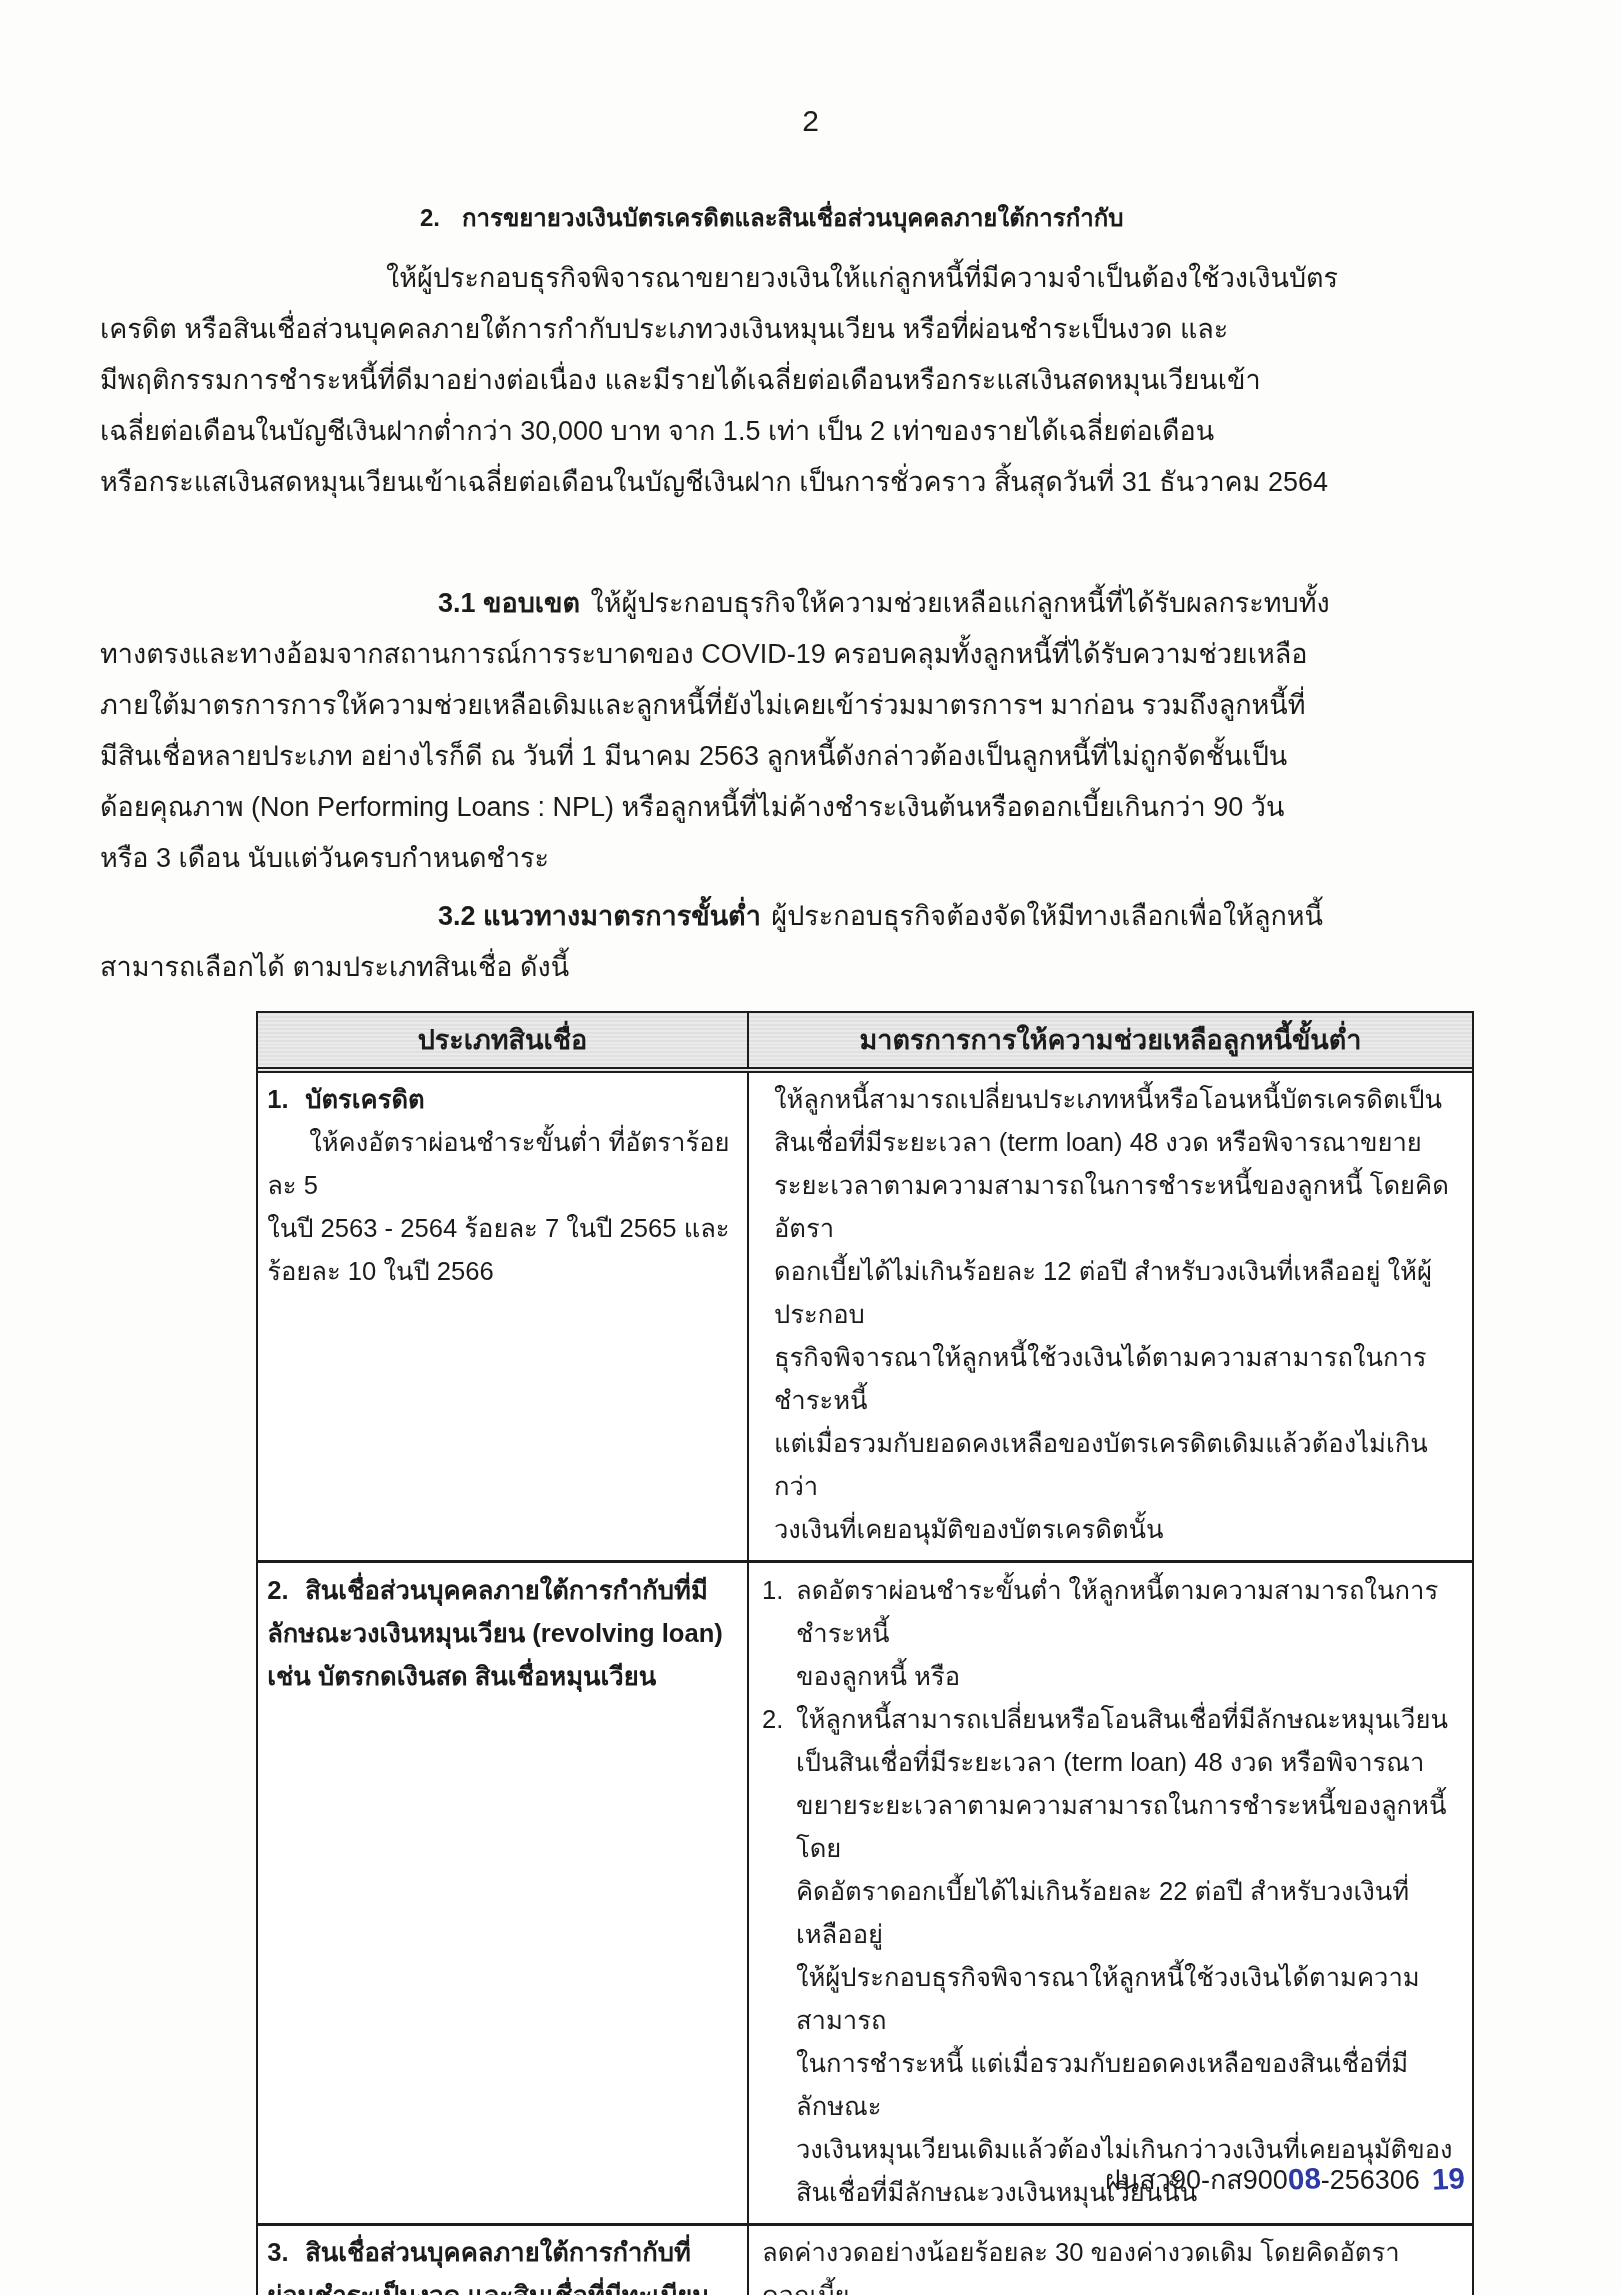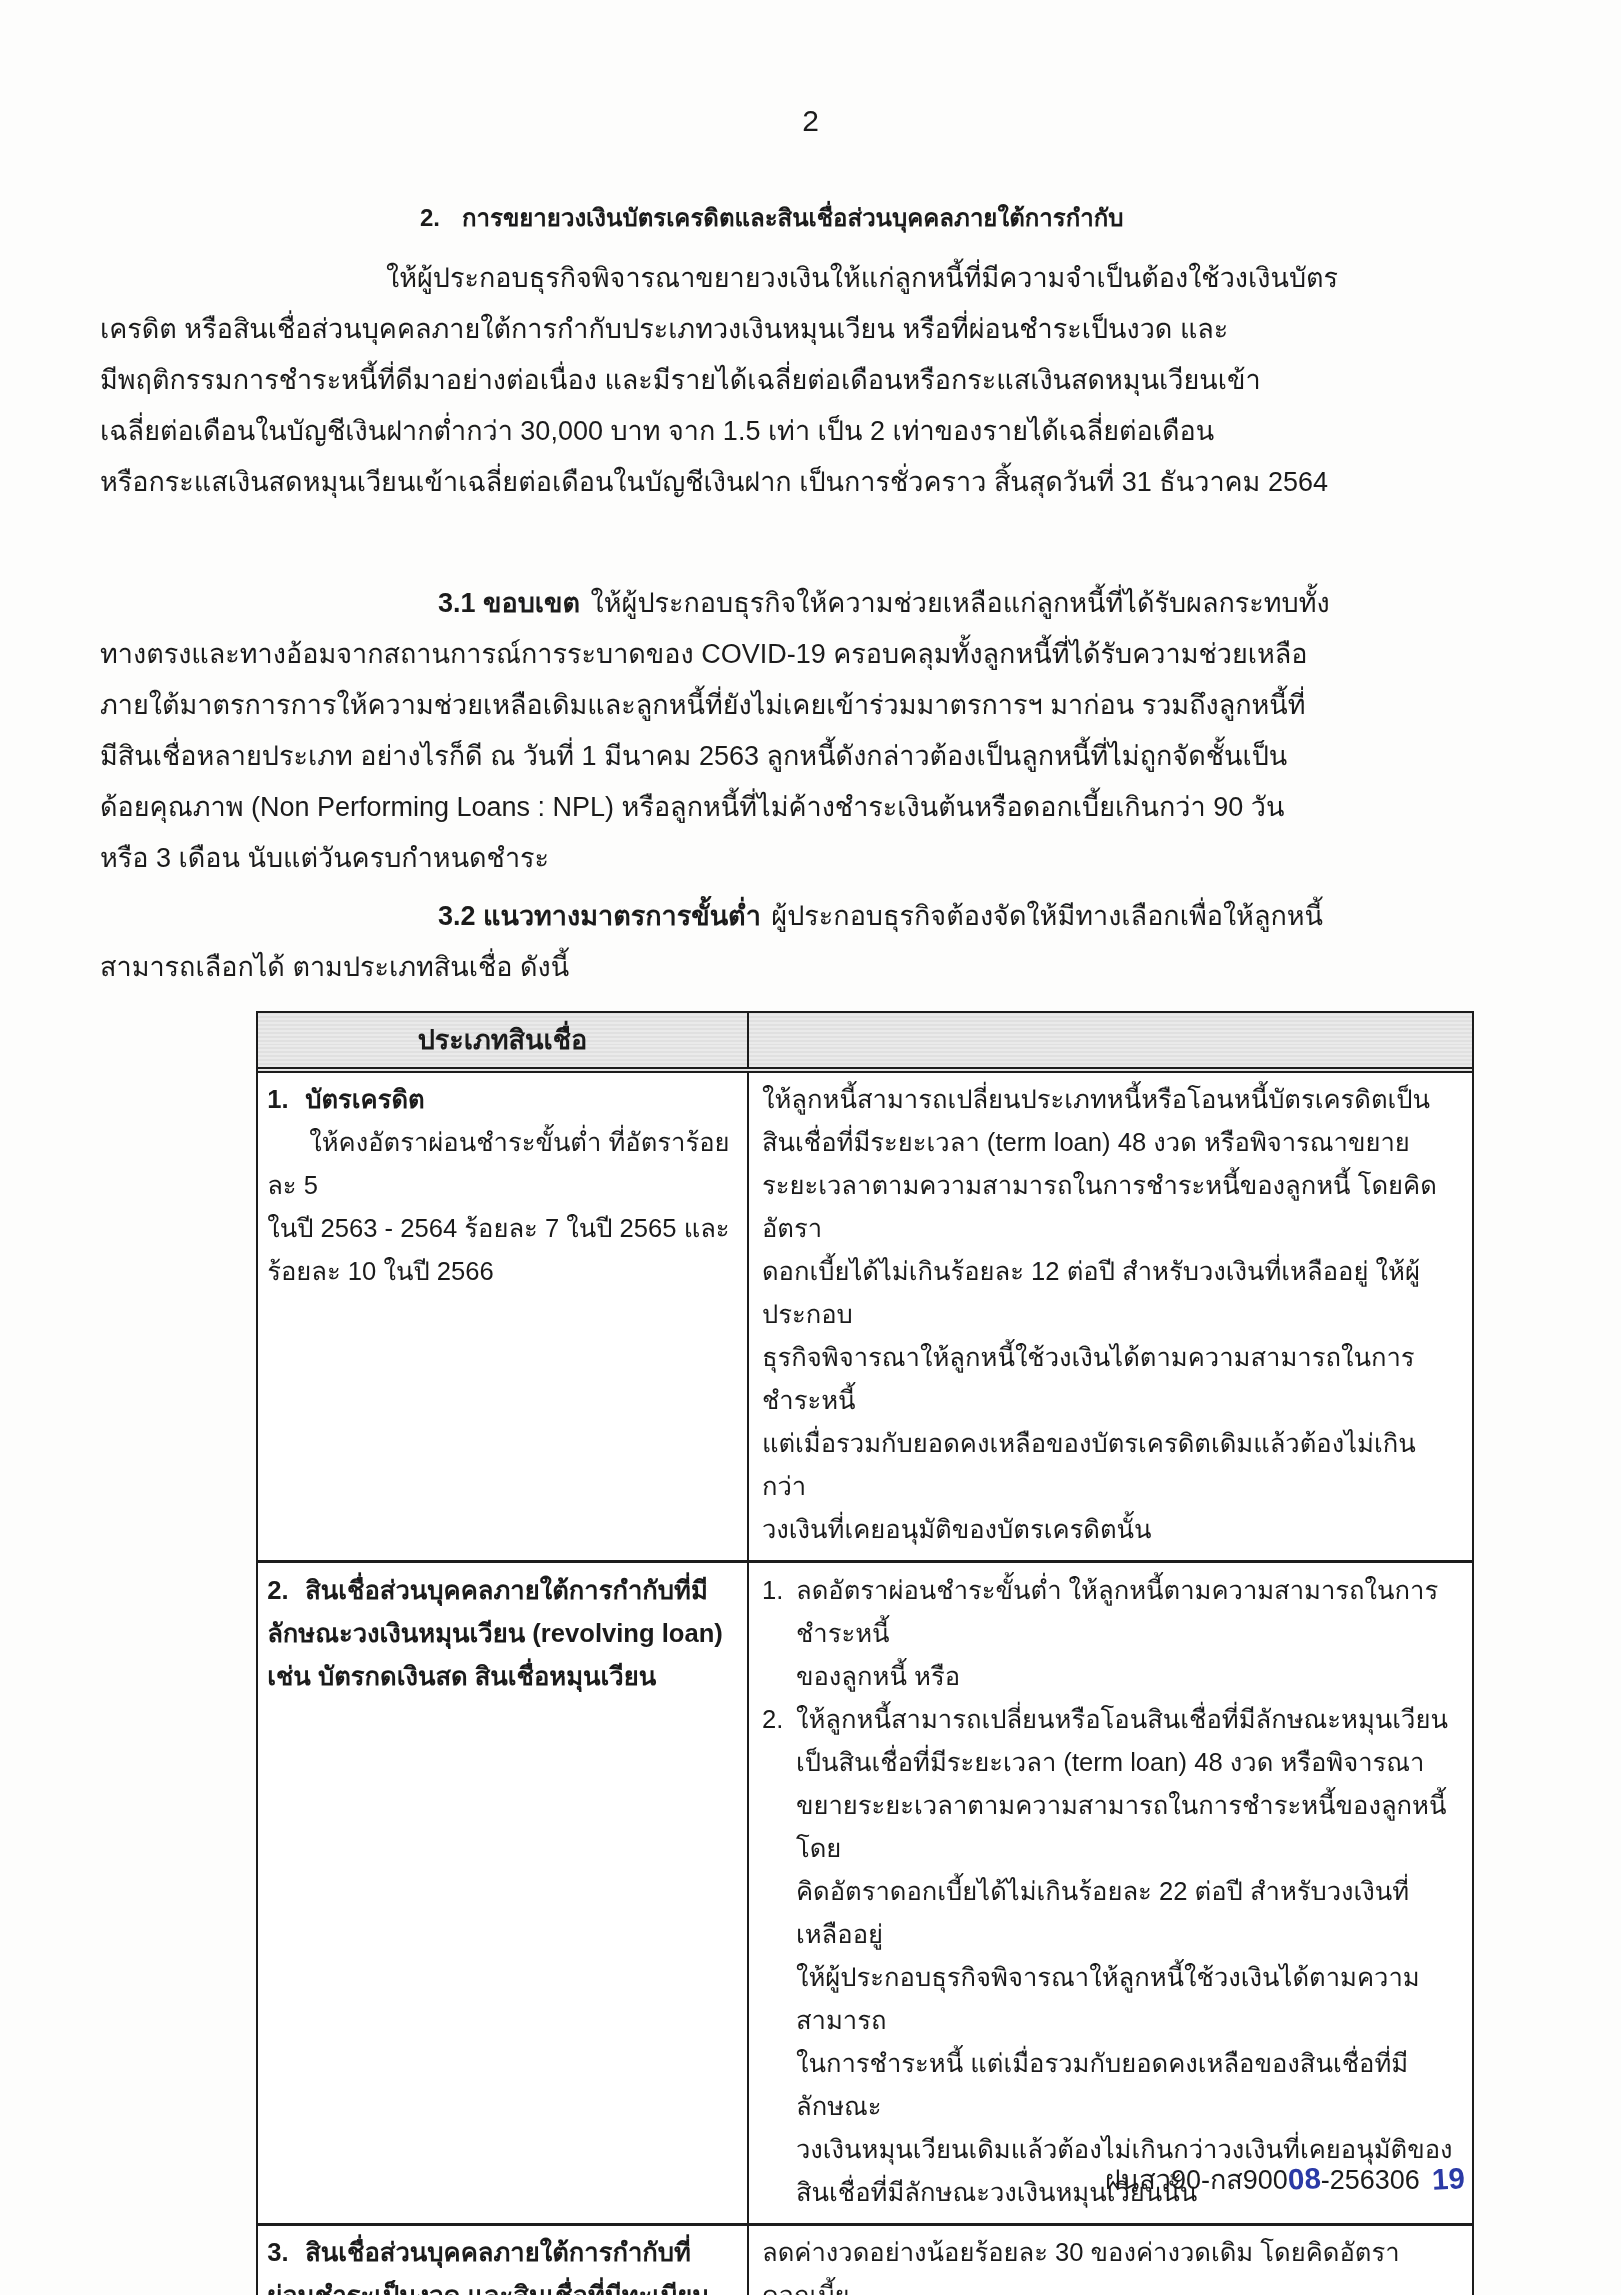--- a/index.html
+++ b/index.html
@@ -55,21 +55,21 @@
   }
   .thead + .trow{border-top:none;}
   .th{
     font-weight:700;text-align:center;font-size:27px;
     padding:10.5px 5.3px;line-height:33px;
   }
   .cl{border-right:2px solid #1c1c1c;box-sizing:border-box;}
   .cr{box-sizing:border-box;}
   .cell{padding:5.3px 10.5px 9.2px 9.2px;}
   .cell.cr{padding:5.3px 13px 9.2px 13px;}
-  .r1{min-height:305px;}
+  .r1{min-height:305px;gap:12px;}
   .r2{min-height:430px;}
   .r3{min-height:128px;}
   .num{display:inline-block;width:38px;}
   .body-ind{text-indent:42px;}
   .li{display:flex;}
   .li-num{width:34px;flex:none;}
   .li-text{white-space:pre-line;}
 
   
   .doc-code{
@@ -111,20 +111,21 @@
 
   <div class="para" id="para-guidelines">
     <span class="label-b">3.2 แนวทางมาตรการขั้นต่ำ</span><span class="pre">ผู้ประกอบธุรกิจต้องจัดให้มีทางเลือกเพื่อให้ลูกหนี้
 สามารถเลือกได้ ตามประเภทสินเชื่อ ดังนี้</span>
   </div>
 
   <div class="assist-table">
 
     <div class="trow thead">
       <div class="th cl">ประเภทสินเชื่อ</div>
+      <div class="th cr">มาตรการการให้ความช่วยเหลือลูกหนี้ขั้นต่ำ</div>
     </div>
 
     <div class="trow r1">
       <div class="cell cl">
         <div class="bold">
           <span class="num">1.</span><span>บัตรเครดิต</span>
         </div>
         <div class="pre body-ind">ให้คงอัตราผ่อนชำระขั้นต่ำ ที่อัตราร้อยละ 5
 ในปี 2563 - 2564 ร้อยละ 7 ในปี 2565 และ
 ร้อยละ 10 ในปี 2566</div>

